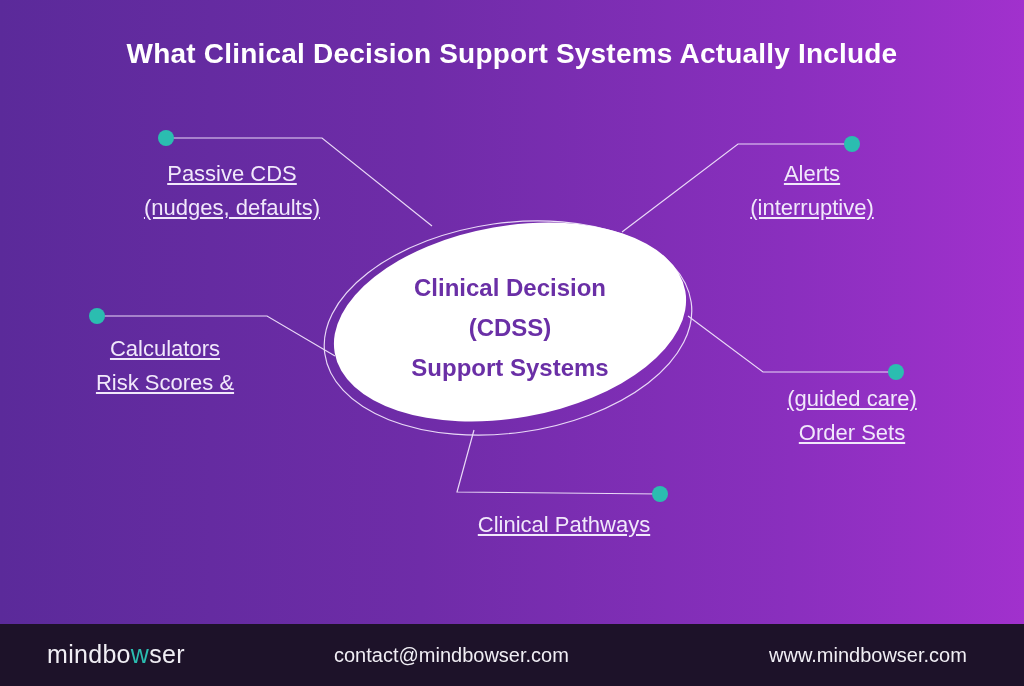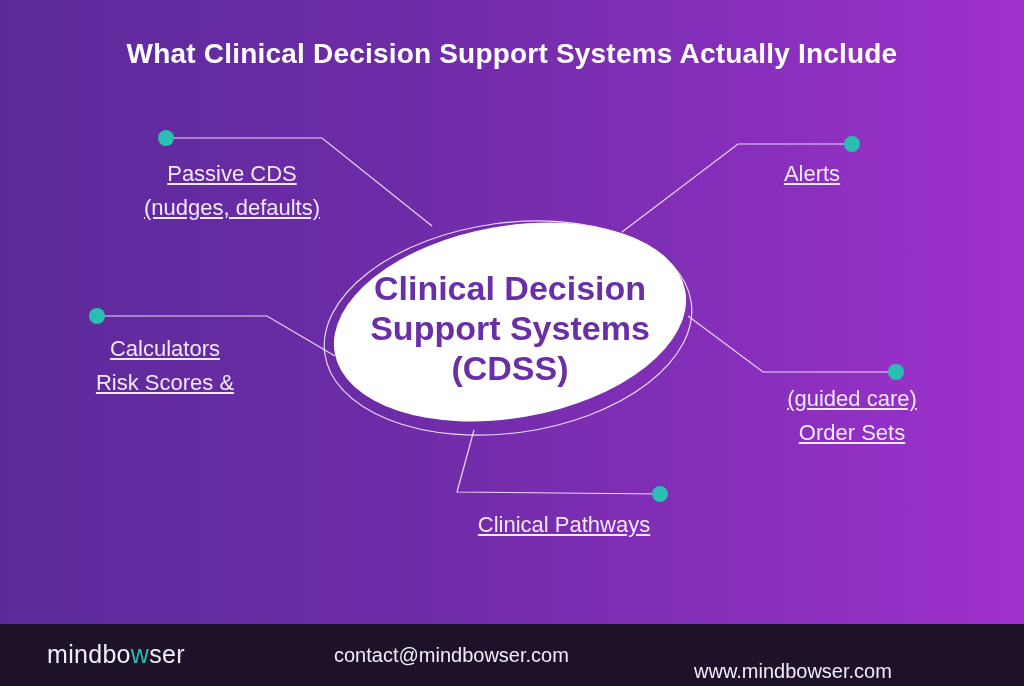--- a/index.html
+++ b/index.html
@@ -15,21 +15,21 @@
     color: #ffffff; font-weight: bold; font-size: 28px; letter-spacing: 0.2px;
   }
   svg.lines { position: absolute; left: 0; top: 0; }
   .label {
     position: absolute; color: #f1e8fb; font-size: 22px; line-height: 34px; text-align: center;
     white-space: nowrap;
     text-decoration: underline;
   }
   .center-text {
     position: absolute; left: 330px; top: 268px; width: 360px; text-align: center;
-    color: #6a2fa6; font-weight: bold; font-size: 34px; line-height: 40px;
+    color: #6a2fa6; font-weight: bold; font-size: 24px; line-height: 40px;
   }
   .footer {
     position: absolute; top: 624px; left: 0; width: 1024px; height: 62px; background: #1d1229;
   }
   .logo { position: absolute; left: 47px; top: 16px; color: #f0eef4; font-size: 25px; letter-spacing: 0.3px; text-align: center; }
   .logo .w { color: #2bbdb0; }
   .f-text { position: absolute; top: 20px; color: #f0eef4; font-size: 20px; }
 </style>
 </head>
 <body>
@@ -51,41 +51,42 @@
 
     <circle cx="166" cy="138" r="8" fill="#2bbdb0"></circle>
     <circle cx="852" cy="144" r="8" fill="#2bbdb0"></circle>
     <circle cx="97" cy="316" r="8" fill="#2bbdb0"></circle>
     <circle cx="896" cy="372" r="8" fill="#2bbdb0"></circle>
     <circle cx="660" cy="494" r="8" fill="#2bbdb0"></circle>
   </svg>
 
   <div class="center-text">
     <div>Clinical Decision</div>
+    <div>(CDSS)</div>
     <div>Support Systems</div>
-    <div>(CDSS)</div>
   </div>
 
   <div class="label" style="left:112px; top:157px; width:240px;">
     <div>Passive CDS</div>
     <div>(nudges, defaults)</div>
   </div>
   <div class="label" style="left:712px; top:157px; width:200px;">
     <div>Alerts</div>
+    <div>(interruptive)</div>
   </div>
   <div class="label" style="left:60px; top:332px; width:210px;">
     <div>Calculators</div>
     <div>Risk Scores &amp;</div>
   </div>
   <div class="label" style="left:737px; top:382px; width:230px;">
     <div>(guided care)</div>
     <div>Order Sets</div>
   </div>
   <div class="label" style="left:444px; top:508px; width:240px;">
     <div>Clinical Pathways</div>
   </div>
 </div>
 
 <div class="footer">
   <div class="logo"><span>mindbo</span><span class="w">w</span><span>ser</span></div>
   <div class="f-text" style="left:334px;">contact@mindbowser.com</div>
-  <div class="f-text" style="left:694px;margin-top:16px;">www.mindbowser.com</div>
+  <div class="f-text" style="left:769px;">www.mindbowser.com</div>
 </div>
 
 </body></html>

